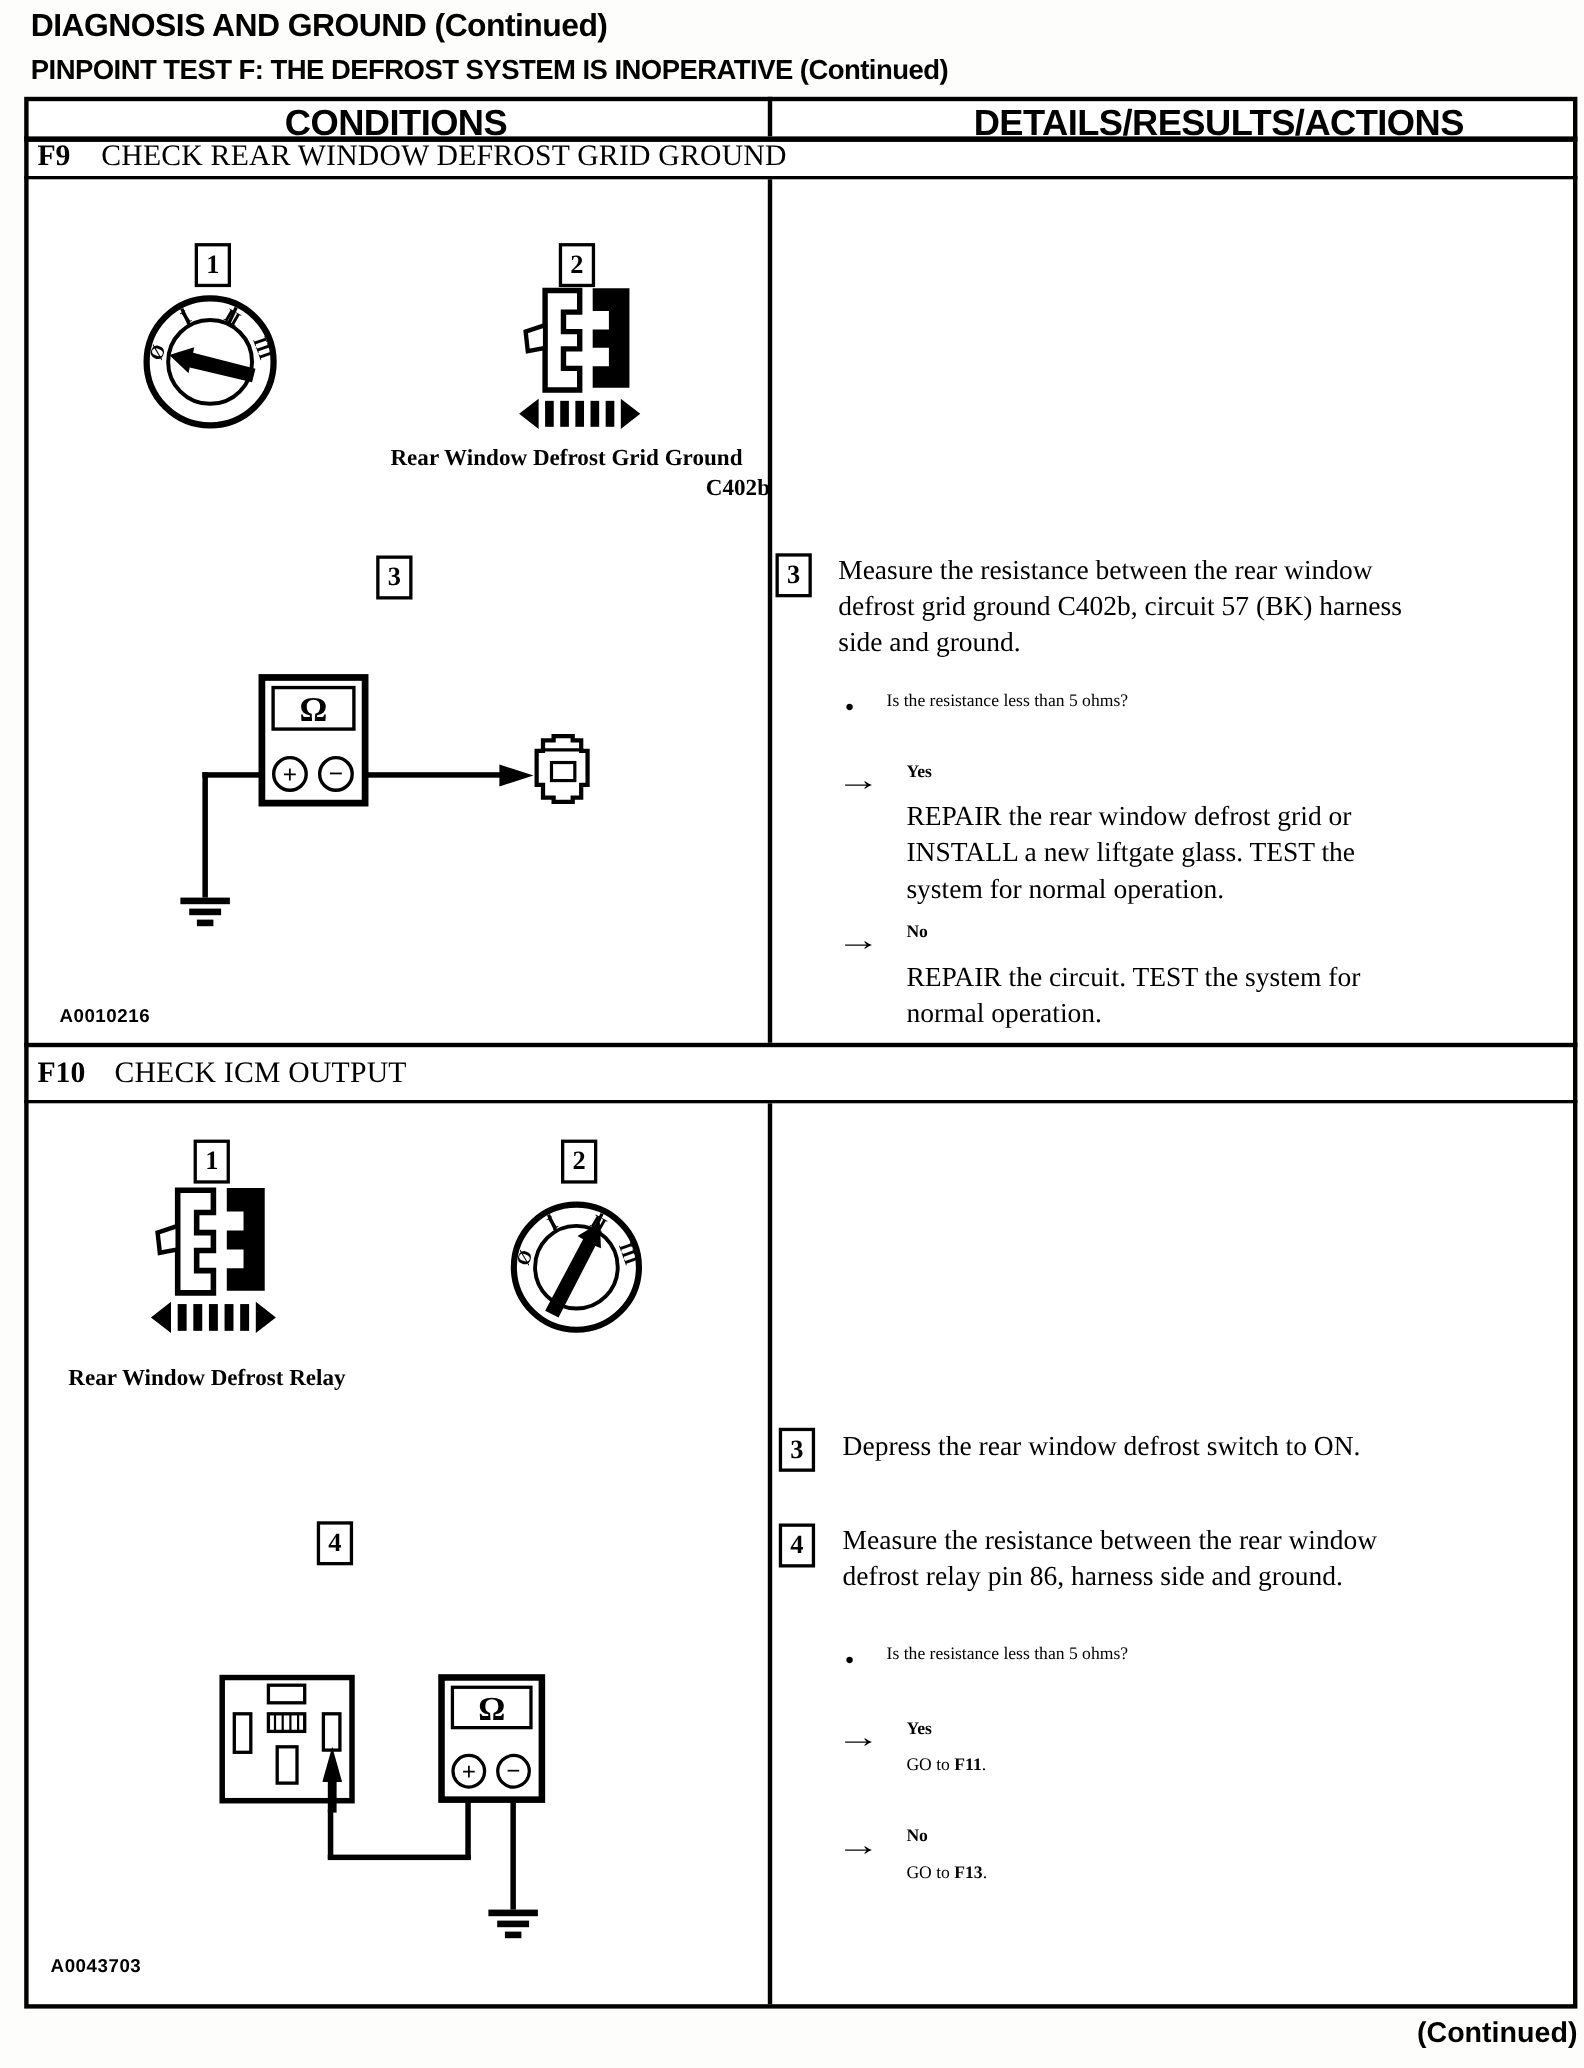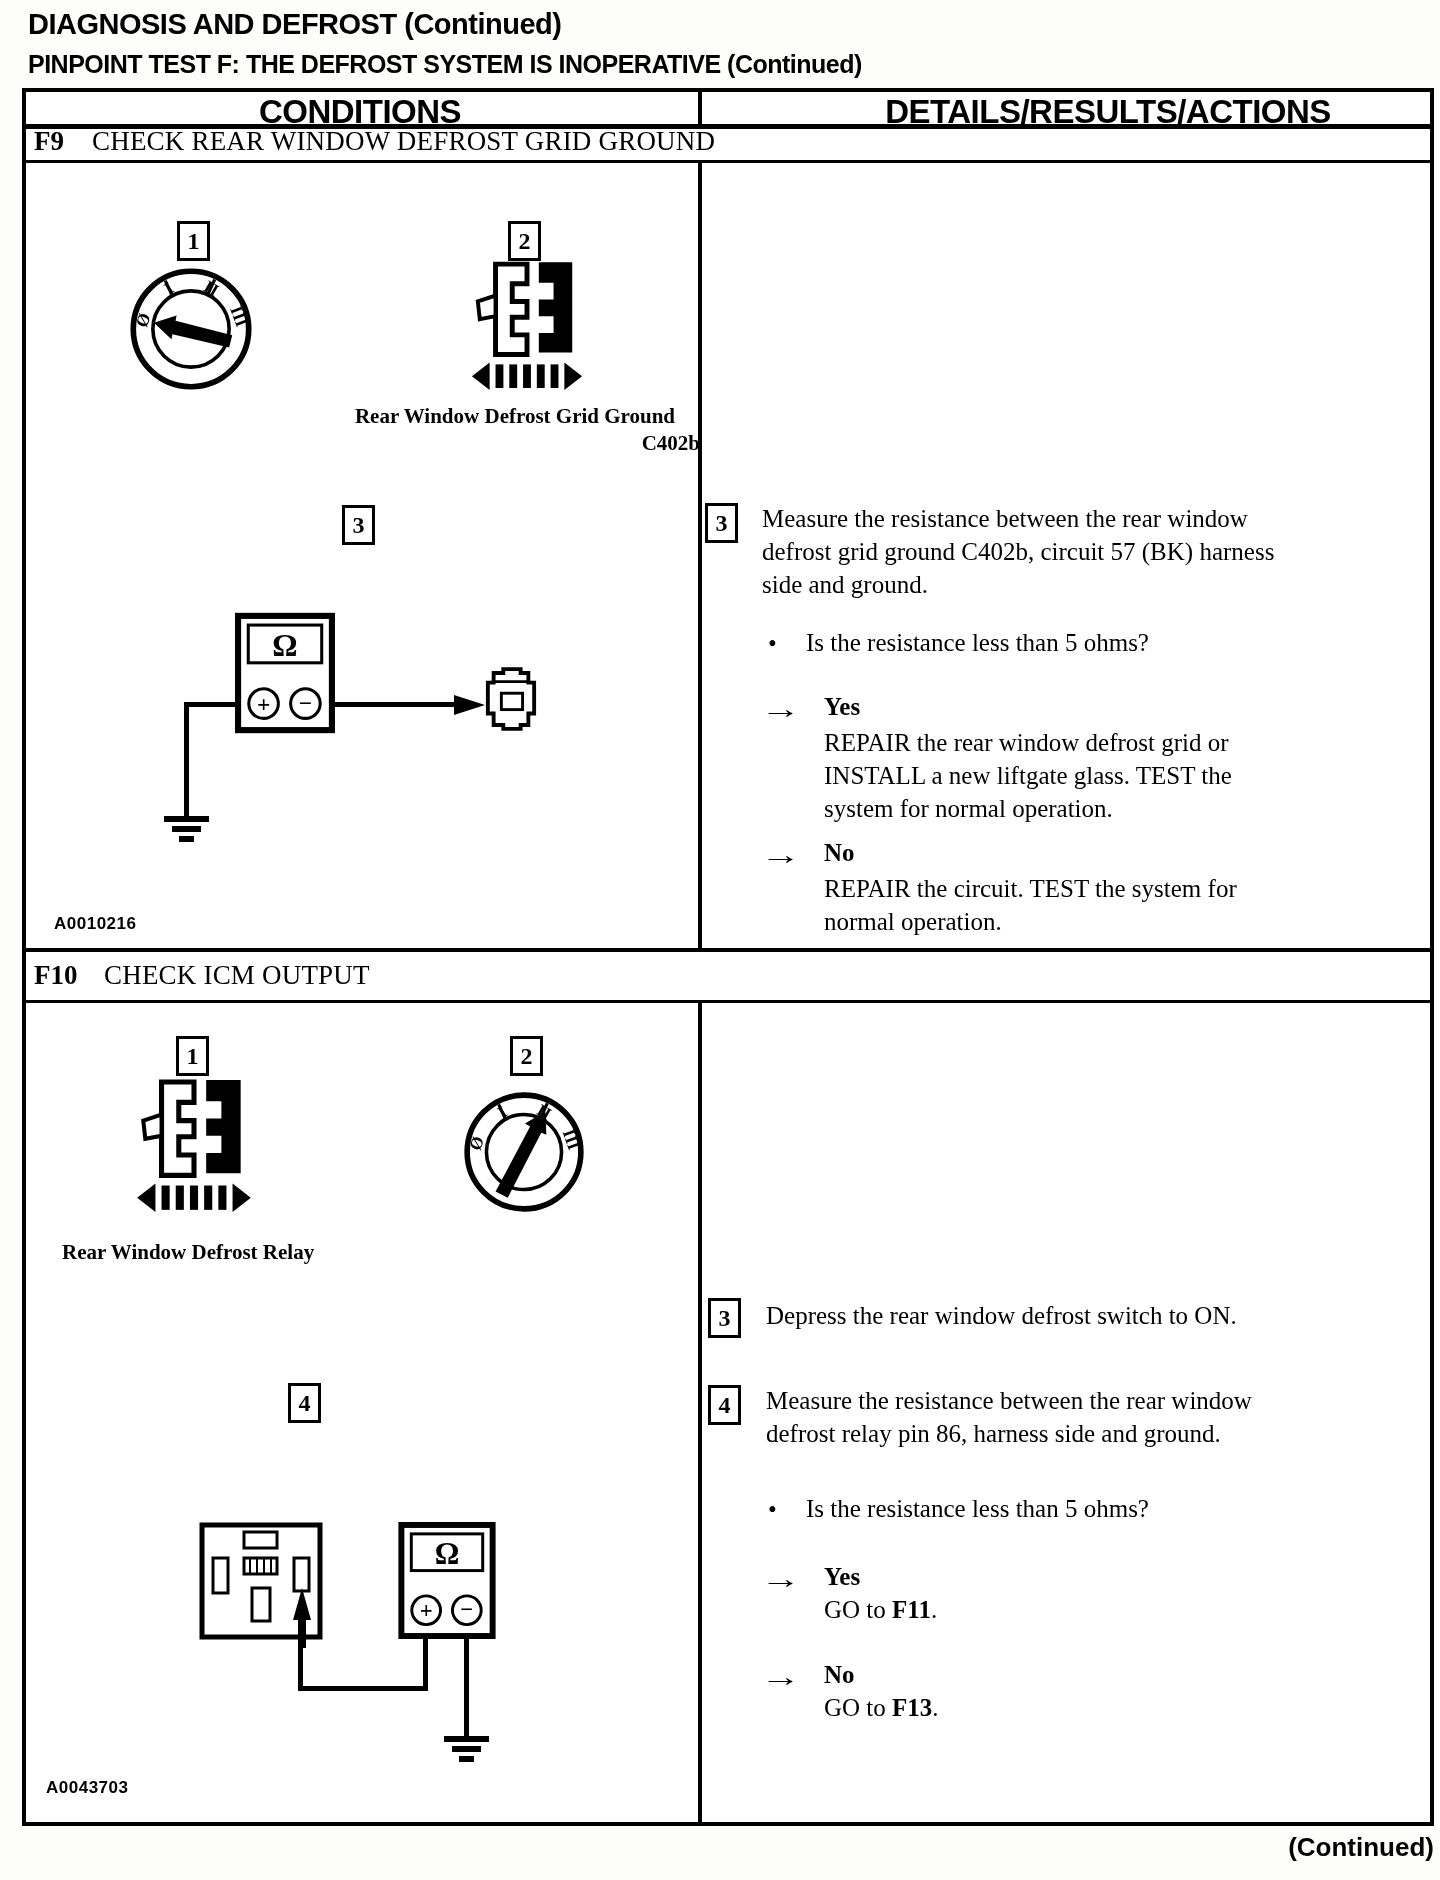--- a/index.html
+++ b/index.html
@@ -20,29 +20,29 @@
     border:3px solid #000;background:#fff;
     width:27px;height:34px;display:flex;align-items:center;justify-content:center;
     font-size:24px;font-weight:600;
   }
   .body-text{font-size:25px;line-height:33px;white-space:pre-line;}
   .caption{font-size:21px;font-weight:600;}
   .figure-code{font-family:"Liberation Sans",sans-serif;font-weight:bold;font-size:17px;letter-spacing:0.5px;}
   .arrow-glyph{font-size:27px;display:inline-block;transform:scaleX(1.5);transform-origin:left center;}
   .bullet-glyph{font-size:25px;}
   .bold{font-weight:bold;}
-  .qtext{font-size:25px;}
+  .qtext{font-size:16px;}
   .gbar{height:6px;background:#000;margin:0 auto;}
   .footer-continued{font-family:"Liberation Sans",sans-serif;font-weight:bold;font-size:26px;}
   svg{display:block;}
 </style>
 </head>
 <body>
 
-<div class="abs doc-title" style="left:28px;top:8px;">DIAGNOSIS AND DEFROST (Continued)</div>
+<div class="abs doc-title" style="left:28px;top:8px;">DIAGNOSIS AND GROUND (Continued)</div>
 <div class="abs doc-subtitle" style="left:28px;top:50px;">PINPOINT TEST F:  THE DEFROST SYSTEM IS INOPERATIVE (Continued)</div>
 
 <div class="abs" style="left:22px;top:88px;width:1412px;height:1738px;border:4px solid #000;box-sizing:border-box;background:#fff;"></div>
 
 <div class="abs line" style="left:22px;top:124px;width:1412px;height:5px;"></div>
 
 <div class="abs line" style="left:22px;top:160px;width:1412px;height:3px;"></div>
 
 <div class="abs line" style="left:22px;top:948px;width:1412px;height:4px;"></div>
 <div class="abs line" style="left:22px;top:1000px;width:1412px;height:3px;"></div>

